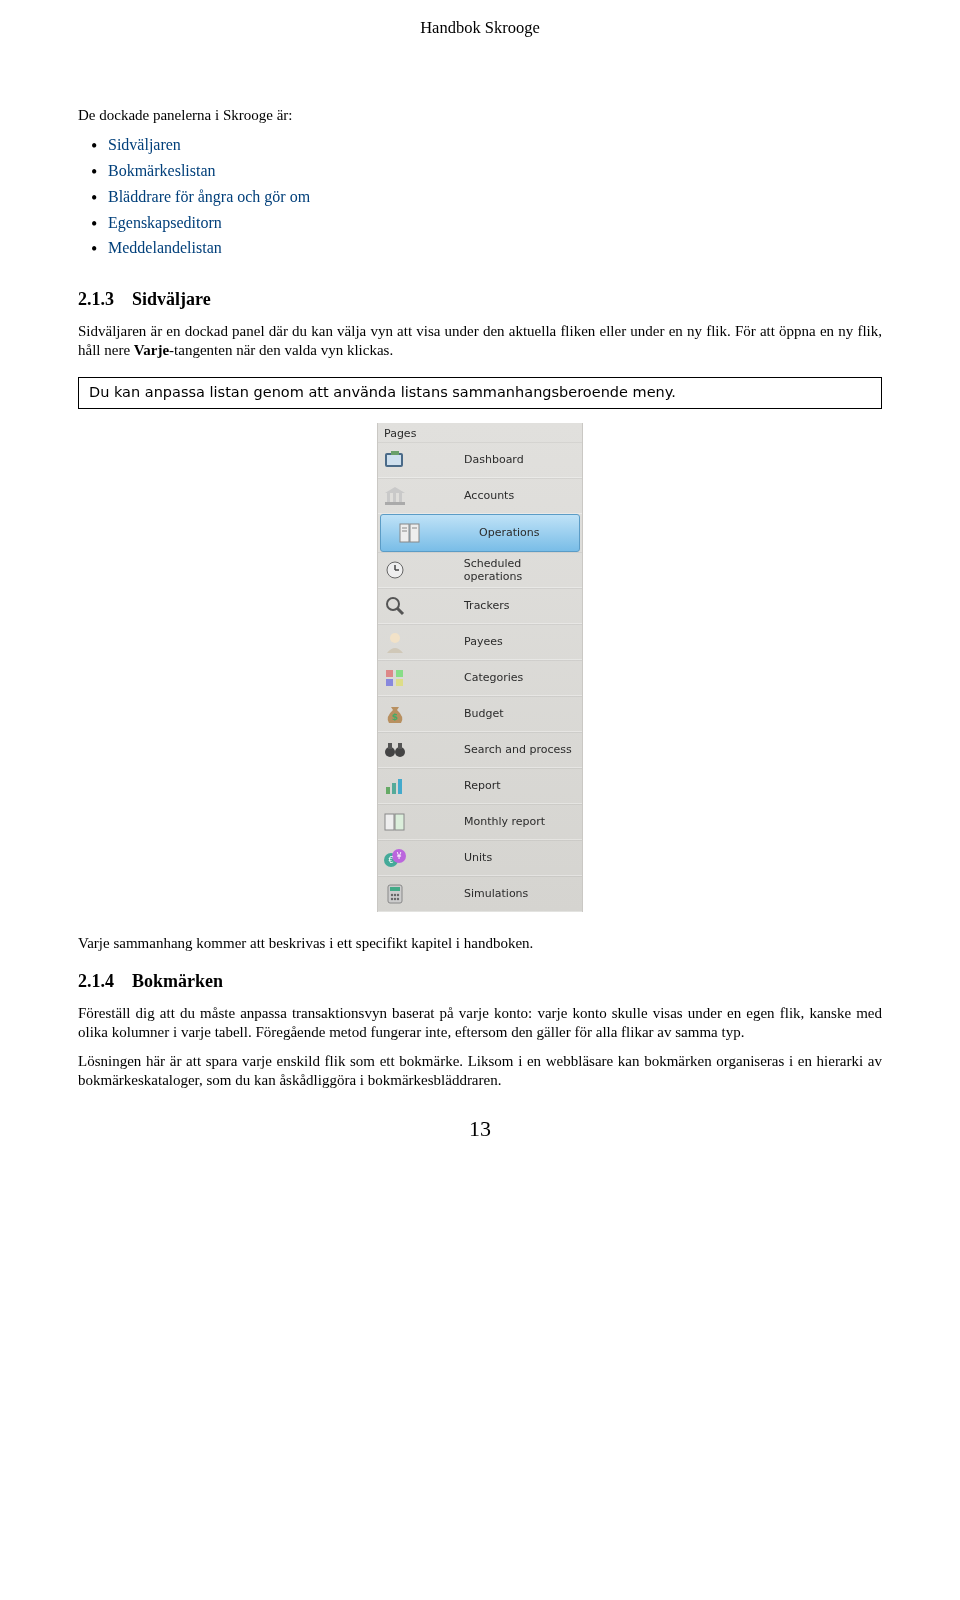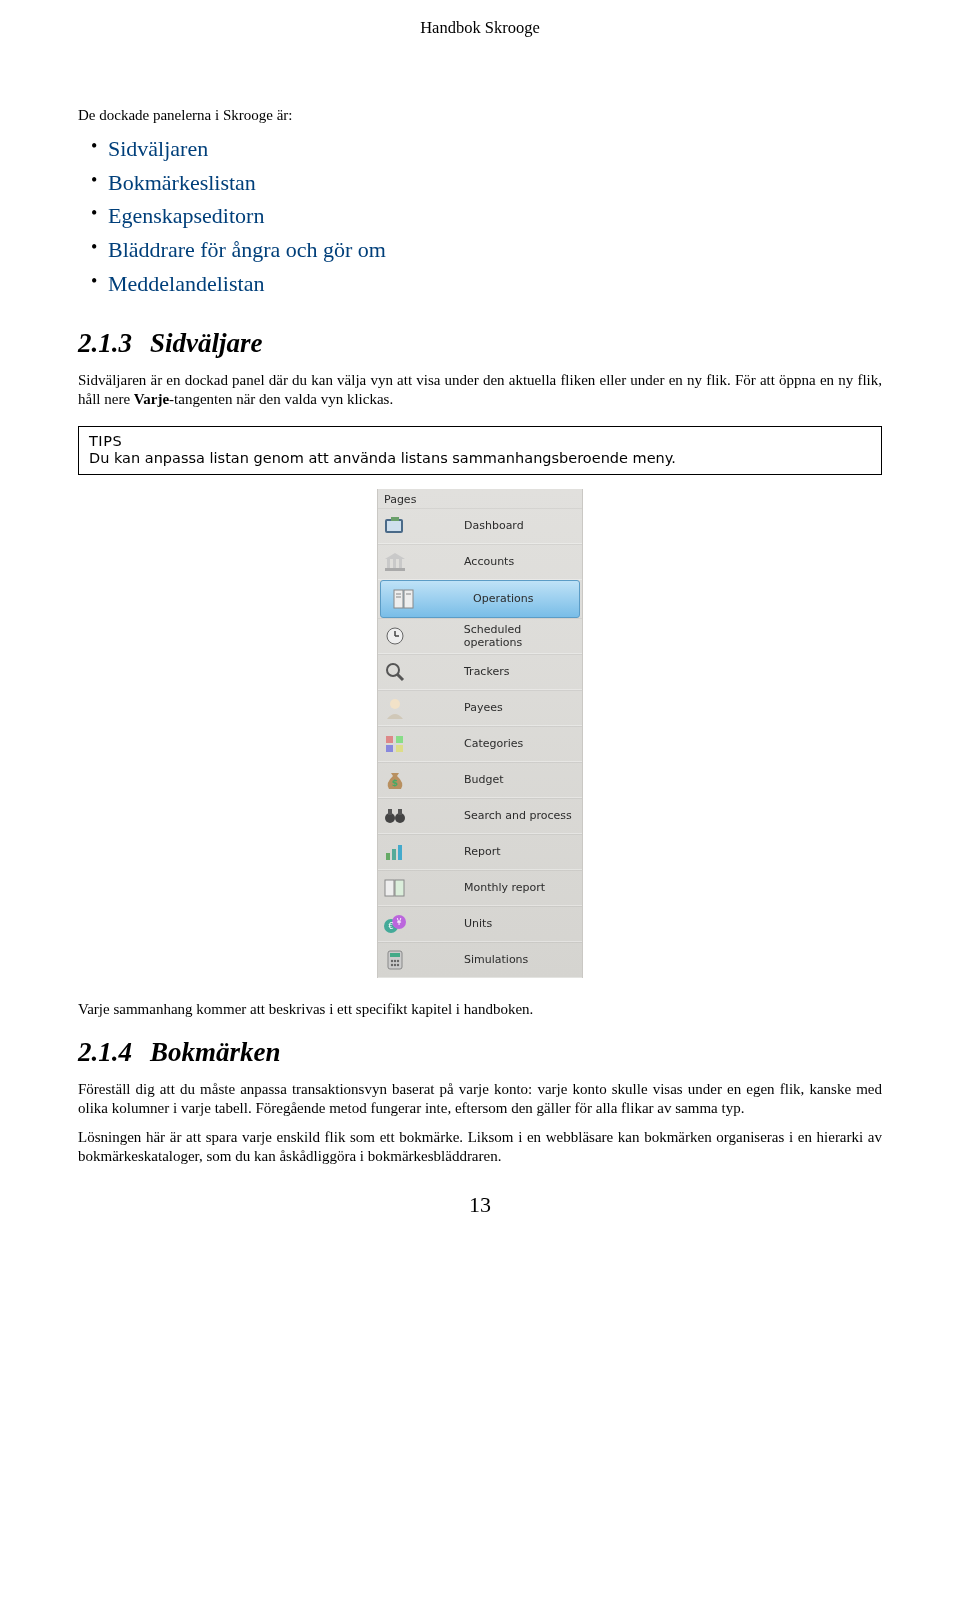--- a/index.html
+++ b/index.html
@@ -19,44 +19,43 @@
   }
   .para {
     font-size: 15px;
     line-height: 1.28;
     margin: 0 0 10px 0;
   }
   .panel-list {
     margin: 0 0 30px 0;
     padding: 0 0 0 30px;
     list-style: none;
-    font-size: 22px;
+    font-size: 16px;
     line-height: 1.3;
   }
   .panel-list li {
     position: relative;
     margin: 5px 0;
   }
   .panel-list li::before {
     content: "•";
     position: absolute;
     left: -17px;
     top: 0;
     font-size: 18px;
   }
   .panel-list a {
     color: #003f7a;
     text-decoration: none;
   }
   h2.section-heading {
     font-family: Palatino, "Palatino Linotype", Georgia, serif;
     font-weight: bold;
-    font-size: 27px;
+    font-size: 18px;
     margin: 18px 0 12px 0;
-    font-style: italic;
   }
   h2.section-heading .num {
     margin-right: 18px;
   }
   .tips-box {
     border: 1px solid #000;
     padding: 6px 10px 8px 10px;
     margin: 16px 0 14px 0;
     font-family: "DejaVu Sans", Helvetica, Arial, sans-serif;
   }
@@ -93,21 +92,21 @@
     padding-left: 4px;
     border-bottom: 1px solid rgba(255,255,255,0.35);
     border-top: 1px solid rgba(0,0,0,0.05);
     gap: 48px;
   }
   .ss-item.selected {
     background: linear-gradient(to bottom, #bfe2f7, #79bde7);
     border: 1px solid #5b9cc6;
     border-radius: 3px;
     margin: 0 2px;
-    padding-left: 10px;
+    padding-left: 16px;
     height: 36px;
   }
   .ss-icon {
     width: 26px;
     height: 26px;
     margin-right: 8px;
     display:flex;
     align-items:center;
     justify-content:center;
   }
@@ -124,35 +123,34 @@
 </head>
 <body>
 
 <div class="page-header">Handbok Skrooge</div>
 
 <p class="para">De dockade panelerna i Skrooge är:</p>
 
 <ul class="panel-list">
   <li><a href="#">Sidväljaren</a></li>
   <li><a href="#">Bokmärkeslistan</a></li>
+  <li><a href="#">Bläddrare för ångra och gör om</a></li>
   <li><a href="#">Egenskapseditorn</a></li>
-  <li><a href="#">Bläddrare för ångra och gör om</a></li>
   <li><a href="#">Meddelandelistan</a></li>
 </ul>
 
 <h2 class="section-heading">
   <span class="num">2.1.3</span><span>Sidväljare</span>
 </h2>
 
 <p class="para just">
   <span>Sidväljaren är en dockad panel där du kan välja vyn att visa under den aktuella fliken eller under en ny flik. För att öppna en ny flik, håll nere </span><b>Varje</b><span>-tangenten när den valda vyn klickas.</span>
 </p>
 
 <div class="tips-box">
-  <div class="tips-title">TIPS</div>
   <div class="tips-body">Du kan anpassa listan genom att använda listans sammanhangsberoende meny.</div>
 </div>
 
 <div class="screenshot-wrap">
   <div class="screenshot">
     <div class="ss-header">Pages</div>
 
     <div class="ss-item">
       <span class="ss-icon">
         <svg width="24" height="22">

